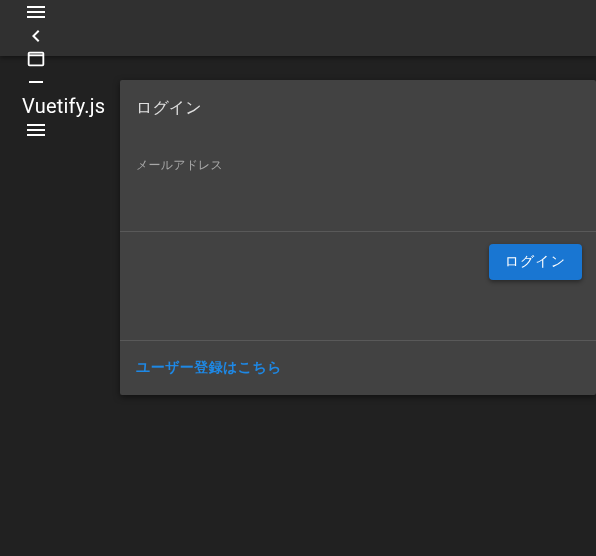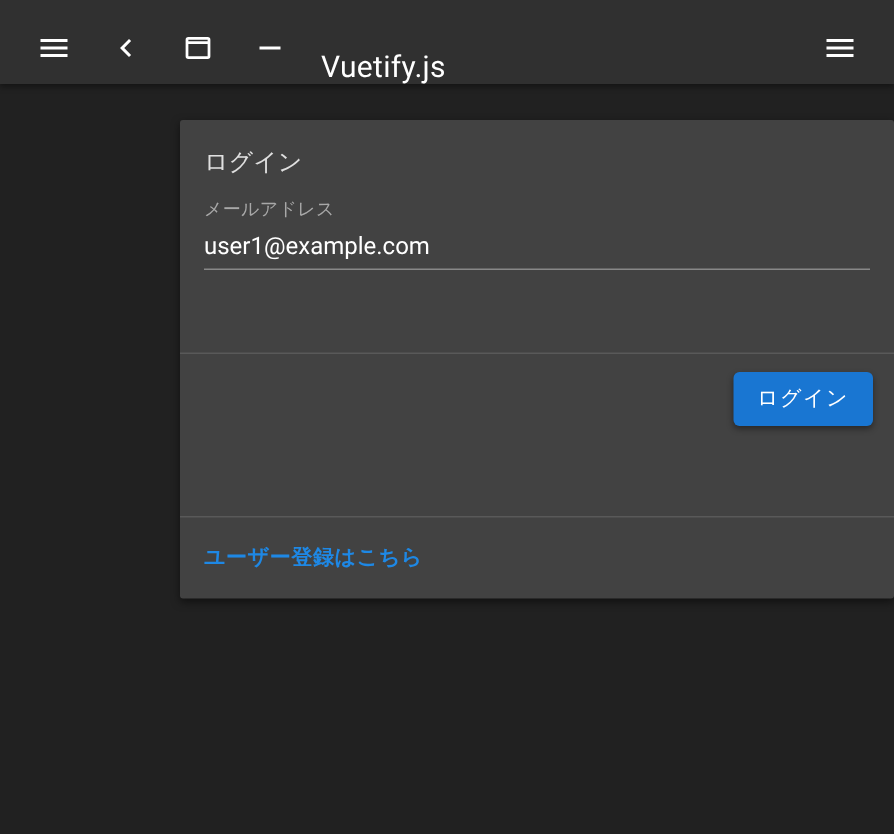--- a/index.html
+++ b/index.html
@@ -8,23 +8,24 @@
     height: 556px;
     background: #212121;
     font-family: Roboto, "Helvetica Neue", Arial, sans-serif;
     color: #ffffff;
     overflow: hidden;
   }
   .app-bar {
     height: 56px;
     background: #303030;
     display: flex;
-    align-items: flex-end;
+    align-items: flex-start;
     padding: 0 12px;
     box-shadow: 0 2px 4px rgba(0,0,0,0.4);
+    flex-direction: column;
   }
   .app-bar .icon-btn {
     width: 48px;
     height: 48px;
     display: flex;
     align-items: center;
     justify-content: center;
     cursor: pointer;
     color: #ffffff;
     border-radius: 50%;
@@ -51,21 +52,21 @@
   .card-title {
     font-size: 16px;
     font-weight: 400;
     color: #e0e0e0;
     padding: 18px 16px 6px 16px;
   }
   .card-text {
     padding: 4px 16px 55px 16px;
   }
   .field {
-    margin-top: 2px;
+    margin-top: 28px;
   }
   .field-label {
     font-size: 12px;
     color: #a8a8a8;
     margin-bottom: 2px;
     letter-spacing: 0.2px;
   }
   .field-input {
     width: 100%;
     background: transparent;
@@ -143,21 +144,20 @@
       </svg>
   </div>
 </div>
 
 <div class="content">
   <div class="card">
     <div class="card-title">ログイン</div>
     <div class="card-text">
       <div class="field">
         <div class="field-label">メールアドレス</div>
-        <input class="field-input" type="text" value="user1@example.com" style="">
       </div>
     </div>
     <div class="card-actions">
       <button class="btn-primary">ログイン</button>
     </div>
     <div class="card-footer">
       <a class="link">ユーザー登録はこちら</a>
     </div>
   </div>
 </div>

